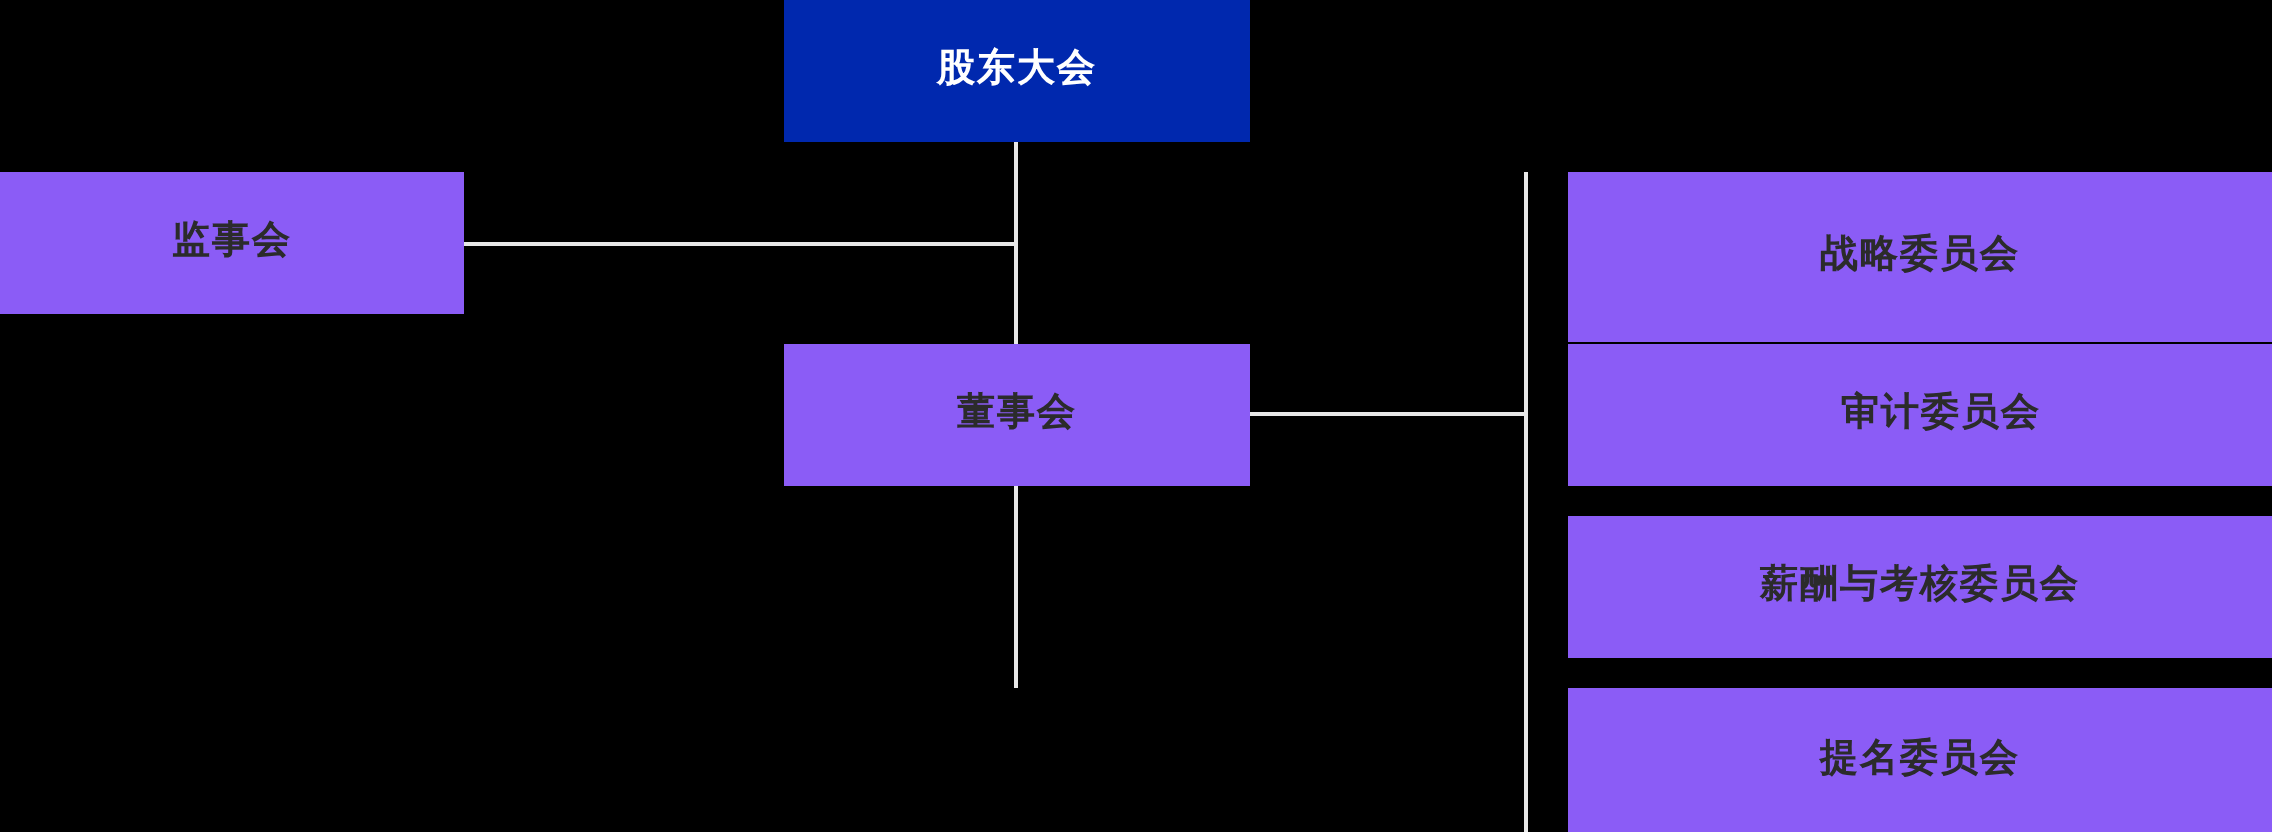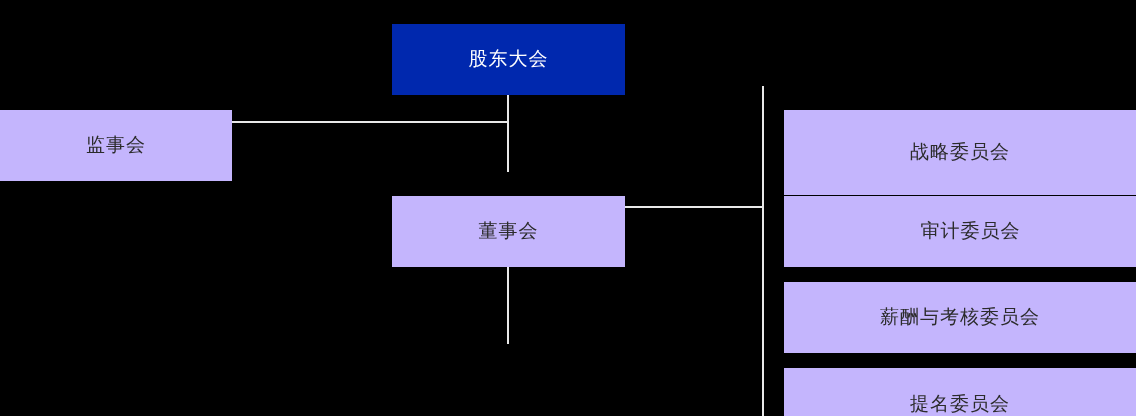--- a/index.html
+++ b/index.html
@@ -18,28 +18,27 @@
     overflow: hidden;
   }
   .node {
     position: absolute;
     box-sizing: border-box;
     display: flex;
     align-items: center;
     justify-content: center;
     text-align: center;
     font-size: 19px;
-    font-weight: normal;
+    font-weight: bold;
     letter-spacing: 1px;
     line-height: 1.3;
     z-index: 3;
-    margin-top: 24px;
   }
   .node-plain {
-    background: #c4b5fd;
+    background: #8b5cf6;
     color: #2b2b2b;
   }
   .node-root {
     background: #0028ae;
     color: #ffffff;
   }
   .connector {
     position: absolute;
     background: #e8e8e8;
     z-index: 1;

